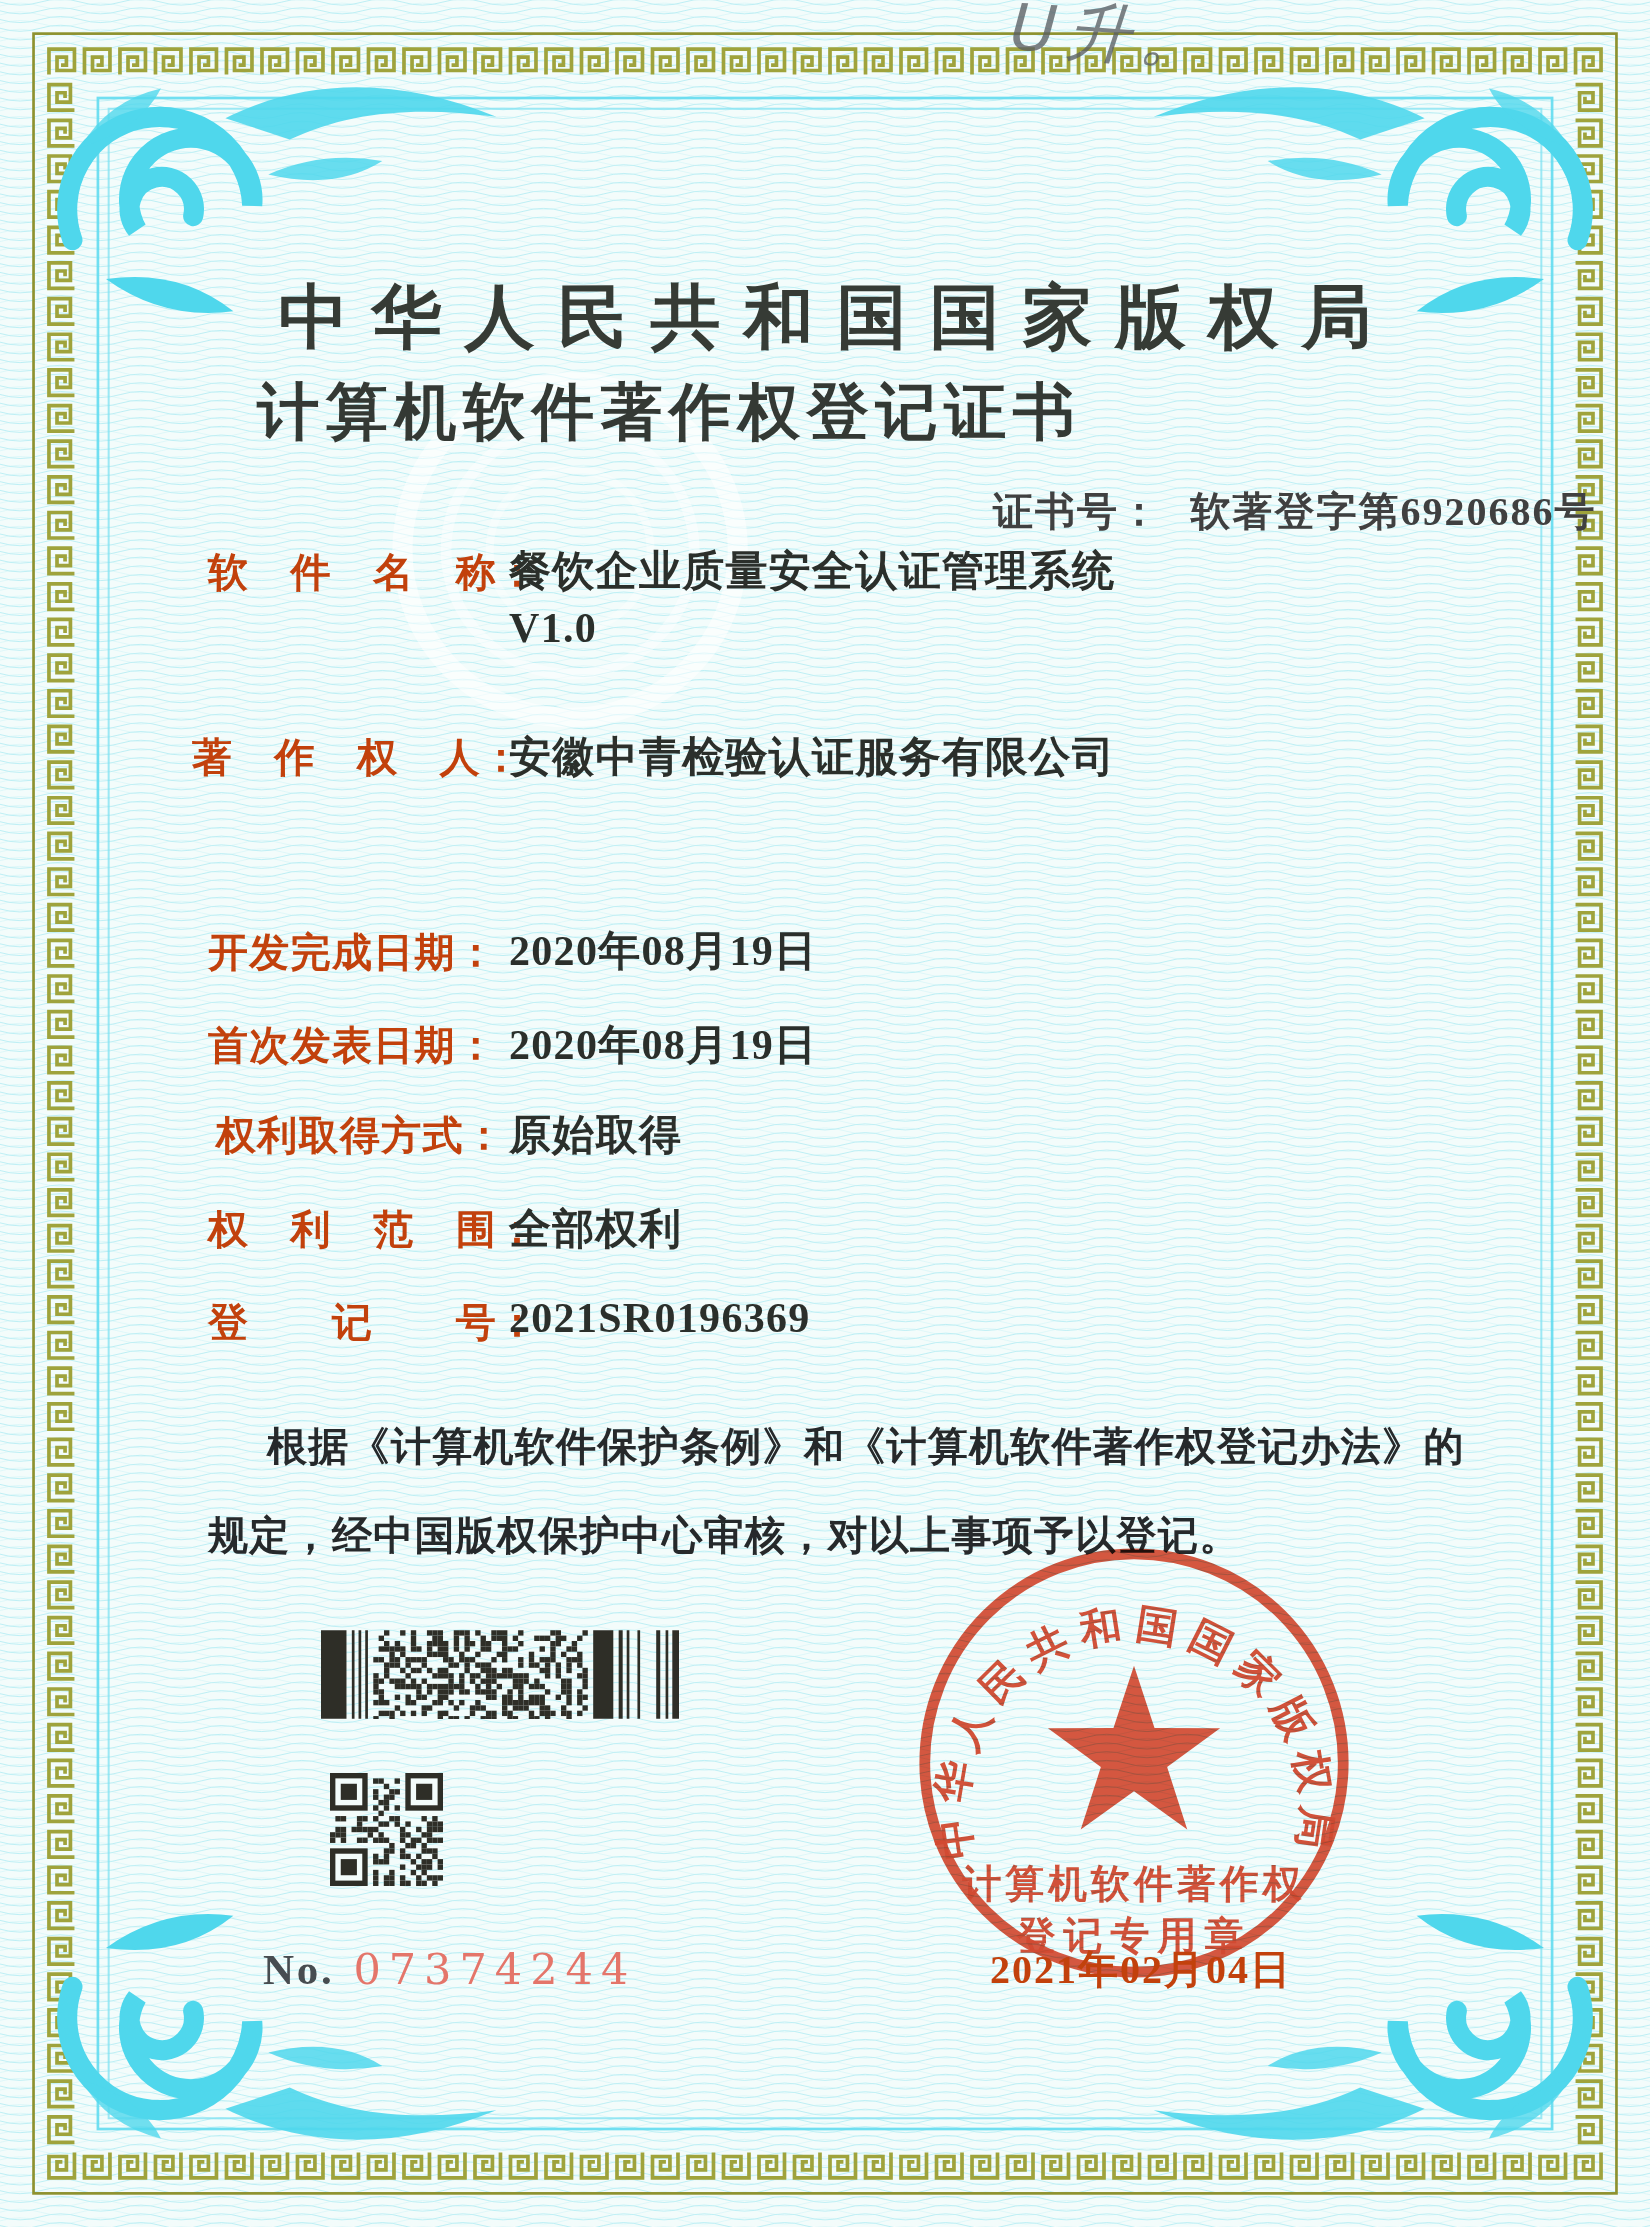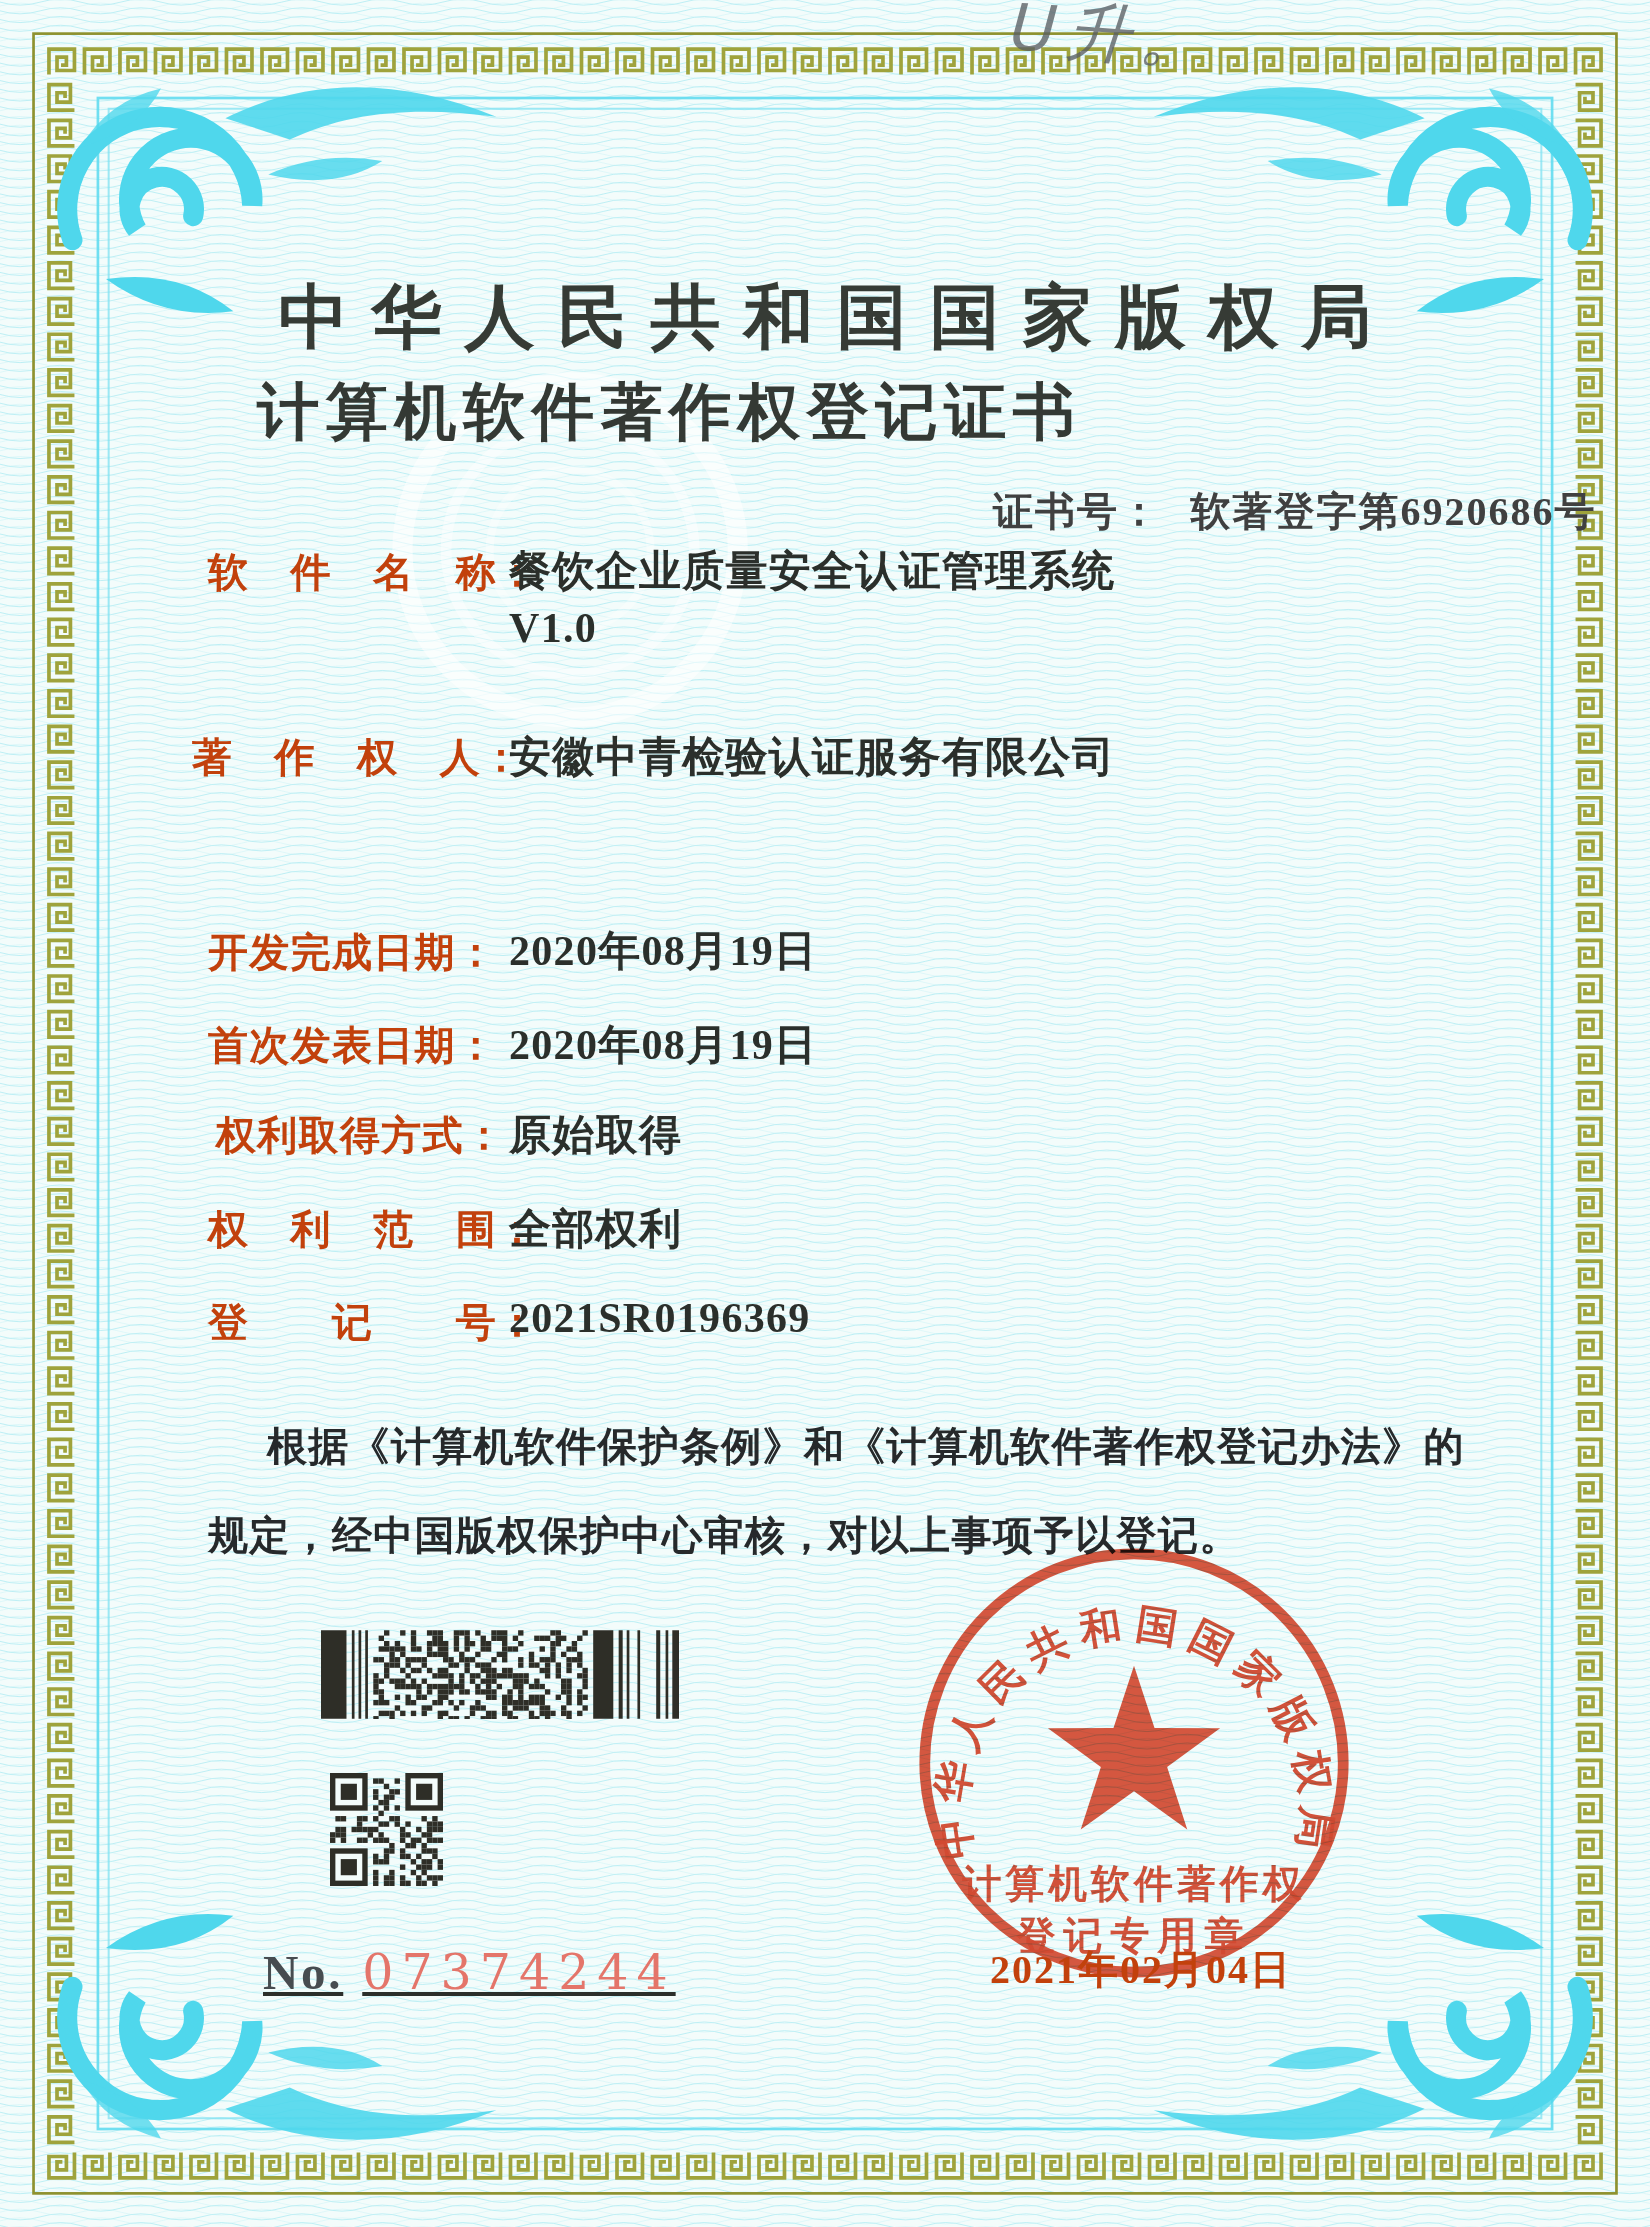--- a/index.html
+++ b/index.html
@@ -24,21 +24,21 @@
   .certno{
     left:993px;top:484px;font-size:40px;font-weight:700;color:#404040;
     letter-spacing:2px;white-space:nowrap;
   }
   .certno .gap{display:inline-block;width:29.5px;}
   .field-label{font-size:40px;font-weight:700;letter-spacing:1.3px;color:#c2410c;white-space:nowrap;}
   .field-value{font-size:42px;font-weight:700;letter-spacing:1.3px;color:#2b2f2b;white-space:nowrap;}
   .statement{
     font-size:40px;font-weight:700;letter-spacing:1.3px;color:#26292b;white-space:nowrap;
   }
-  .serial{left:263px;top:1944px;font-size:49px;white-space:nowrap;text-decoration:underline;}
+  .serial{left:263px;top:1944px;font-size:43px;white-space:nowrap;}
   .serial .no{color:#474c50;font-weight:700;letter-spacing:2.7px;}
   .serial .num{color:#e4756a;font-weight:400;letter-spacing:8px;margin-left:19px;font-family:"DejaVu Serif",serif;}
   .issue-date{
     left:933px;top:1942px;width:416px;text-align:center;
     font-size:40px;font-weight:700;letter-spacing:2px;color:#c2410c;white-space:nowrap;
   }
   .annotation{
     left:1010px;top:-9.4px;font-size:64px;color:rgba(88,93,99,.78);
     font-family:"DejaVu Sans",sans-serif;font-style:italic;
     transform:rotate(4deg);letter-spacing:9.4px;white-space:nowrap;

